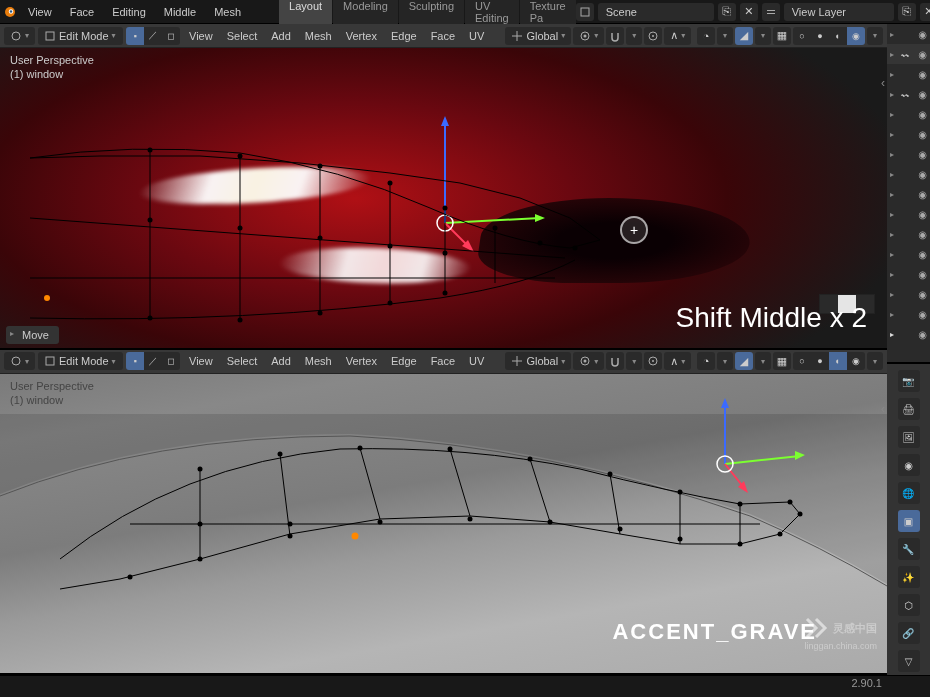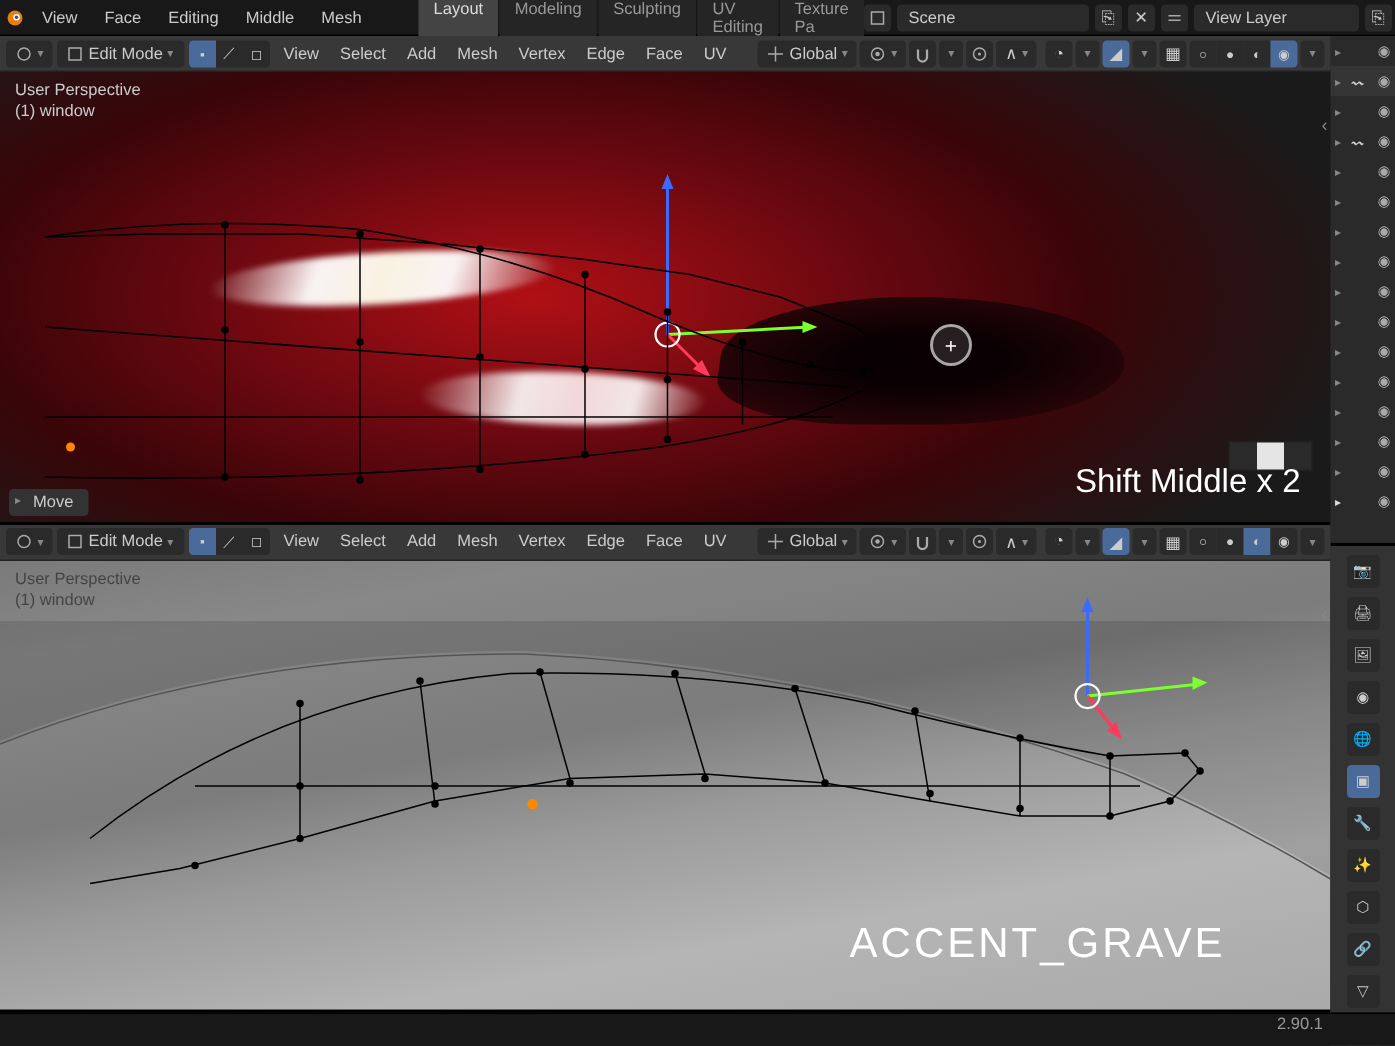--- a/index.html
+++ b/index.html
@@ -36,22 +36,22 @@
 .wire circle{fill:#000}
 .wire circle.orange{fill:#f80}
 .gizmo{position:absolute;pointer-events:none}
 .spec1{position:absolute;left:140px;top:120px;width:230px;height:35px;background:linear-gradient(95deg,transparent,#fff 30%,#ffe 50%,#fff 70%,transparent);border-radius:50%;transform:skew(-15deg,-3deg);filter:blur(2px);opacity:.95}
 .spec2{position:absolute;left:280px;top:200px;width:190px;height:35px;background:linear-gradient(95deg,transparent,#fff 35%,#fee 55%,#fff 75%,transparent);border-radius:50%;transform:skew(-10deg,2deg);filter:blur(2px);opacity:.9}
 .darkhole{position:absolute;left:480px;top:150px;width:270px;height:85px;background:radial-gradient(ellipse,#0a0003 30%,#2a0508 80%,transparent);border-radius:50% 60% 50% 40%;transform:skew(-8deg)}
 .cursor3d{position:absolute;width:28px;height:28px;border:2px solid rgba(255,255,255,.6);border-radius:50%;background:rgba(200,200,200,.15);display:flex;align-items:center;justify-content:center}
 .cursor3d::after{content:"+";color:#fff;font-size:14px}
 .status{position:absolute;left:6px;bottom:4px;background:#333;padding:3px 10px 3px 16px;border-radius:3px;font-size:11px}
 .status::before{content:"▸";position:absolute;left:4px;color:#888;font-size:8px}
-.annot{position:absolute;right:20px;bottom:14px;font-size:22px;color:#fff;font-weight:300}
-.annot2{position:absolute;right:70px;bottom:28px;font-size:28px;color:#fff;font-weight:400;letter-spacing:2px}
+.annot{position:absolute;right:20px;bottom:14px;font-size:28px;color:#fff;font-weight:300}
+.annot2{position:absolute;right:70px;bottom:28px;font-size:22px;color:#fff;font-weight:700;letter-spacing:2px}
 .watermark{position:absolute;right:10px;bottom:22px;font-size:16px;color:rgba(255,255,255,.55);font-weight:bold}
 .version{position:absolute;right:48px;bottom:8px;font-size:11px;color:#999}
 .colorsw{position:absolute;right:12px;bottom:34px;display:flex;gap:0;border:1px solid #222}
 .colorsw div{width:18px;height:18px}
 
 .rside{position:absolute;right:0;top:24px;width:43px;bottom:22px;background:#2a2a2a;display:flex;flex-direction:column}
 .outliner{flex:0 0 340px;overflow:hidden;border-bottom:2px solid #000}
 .outl-row{display:flex;align-items:center;height:20px;padding:0 3px;gap:3px}
 .outl-row .tri{font-size:8px;color:#888;width:8px}
 .outl-row .eye{margin-left:auto;font-size:10px;color:#aaa;cursor:pointer}
@@ -88,21 +88,21 @@
     <div class="tab">Sculpting</div>
     <div class="tab">UV Editing</div>
     <div class="tab">Texture Pa</div>
   </div>
   <div class="hdr-right">
     <div class="icnbtn">
         <svg class="ic" viewBox="0 0 12 12">
           <rect x="2" y="2" width="8" height="8" fill="none" stroke="#aaa"></rect>
         </svg>
       </div>
-    <div class="field" style="width:128px">
+    <div class="field" style="width:116px">
         <span>Scene</span>
       </div>
     <div class="icnbtn">⎘</div>
     <div class="icnbtn">✕</div>
     <div class="icnbtn">
         <svg class="ic" viewBox="0 0 12 12">
           <path d="M2 4h8v1H2zm0 3h8v1H2" fill="#aaa"></path>
         </svg>
       </div>
     <div class="field" style="width:110px">
@@ -389,20 +389,27 @@
           <circle cx="550" cy="148" r="2.5"></circle>
           <circle cx="620" cy="155" r="2.5"></circle>
           <circle cx="680" cy="165" r="2.5"></circle>
           <circle cx="740" cy="170" r="2.5"></circle>
         <circle cx="130" cy="203" r="2.5"></circle>
           <circle cx="200" cy="185" r="2.5"></circle>
           <circle cx="290" cy="162" r="2.5"></circle>
         <circle cx="355" cy="162" r="3.5" class="orange"></circle>
       </svg>
       <div class="annot2">ACCENT_GRAVE</div>
+      <div class="watermark">
+        <svg width="26" height="26" viewBox="0 0 26 26" style="vertical-align:middle;opacity:.55">
+            <path d="M4 4 L13 13 L4 22 M13 4 L22 13 L13 22" stroke="#fff" stroke-width="3" fill="none"></path>
+          </svg>
+        <span>灵感中国</span>
+        <div style="font-size:9px;font-weight:normal;text-align:right">linggan.china.com</div>
+      </div>
     </div>
   </div>
 </div>
 
 <div class="rside">
   <div class="outliner">
     <div class="outl-row">
         <span class="tri">▸</span>
         <span class="eye">◉</span>
       </div>

